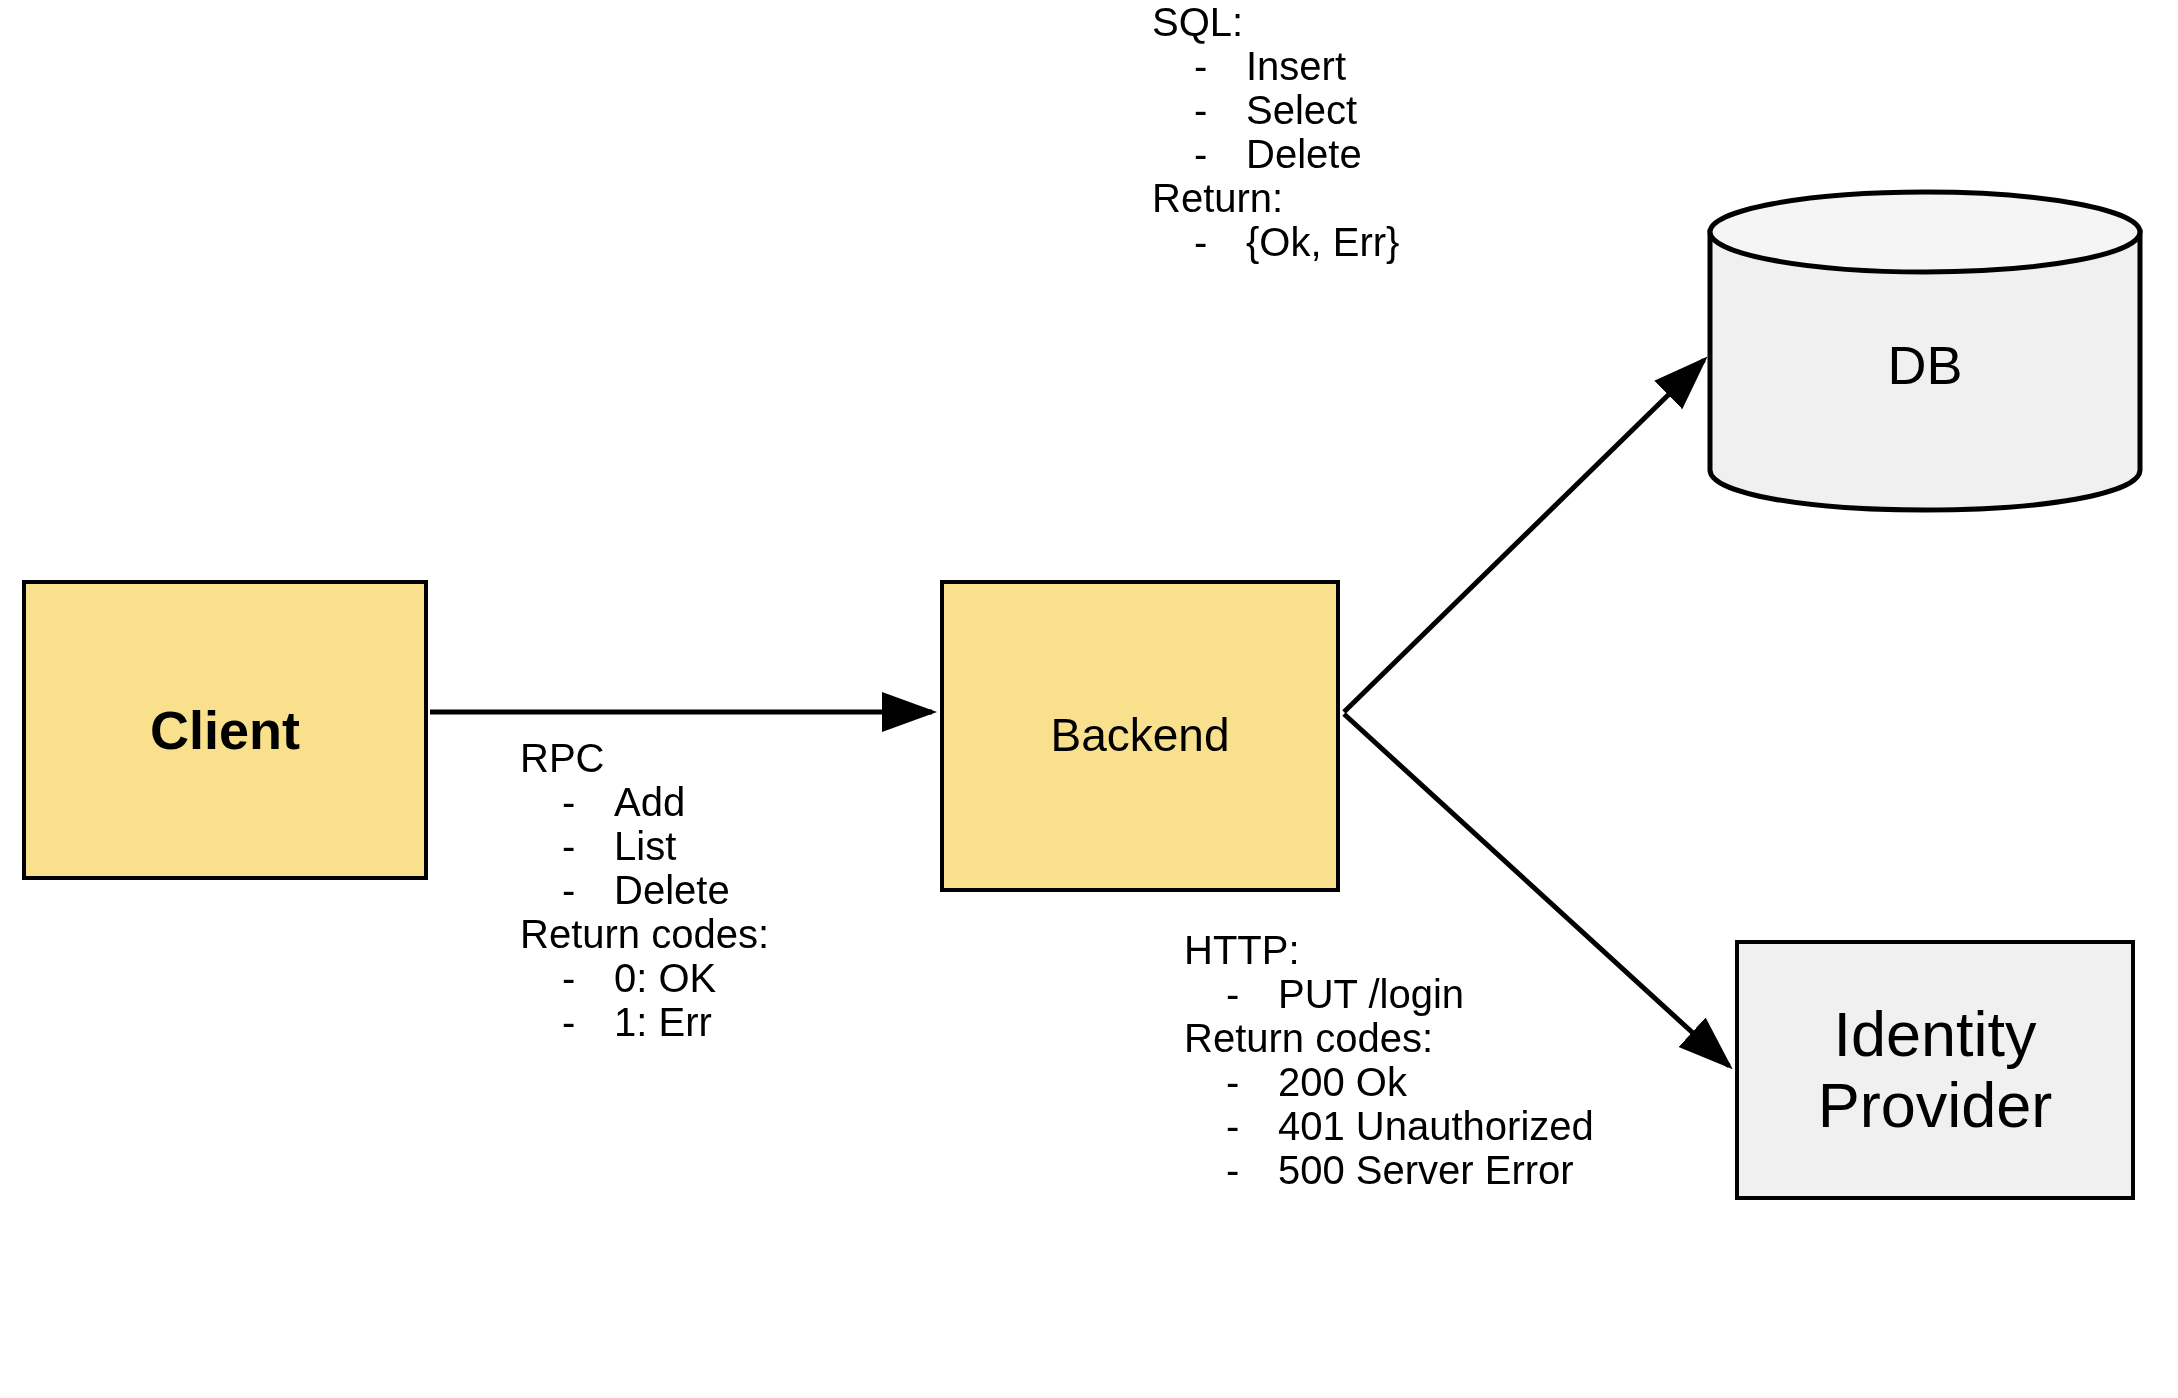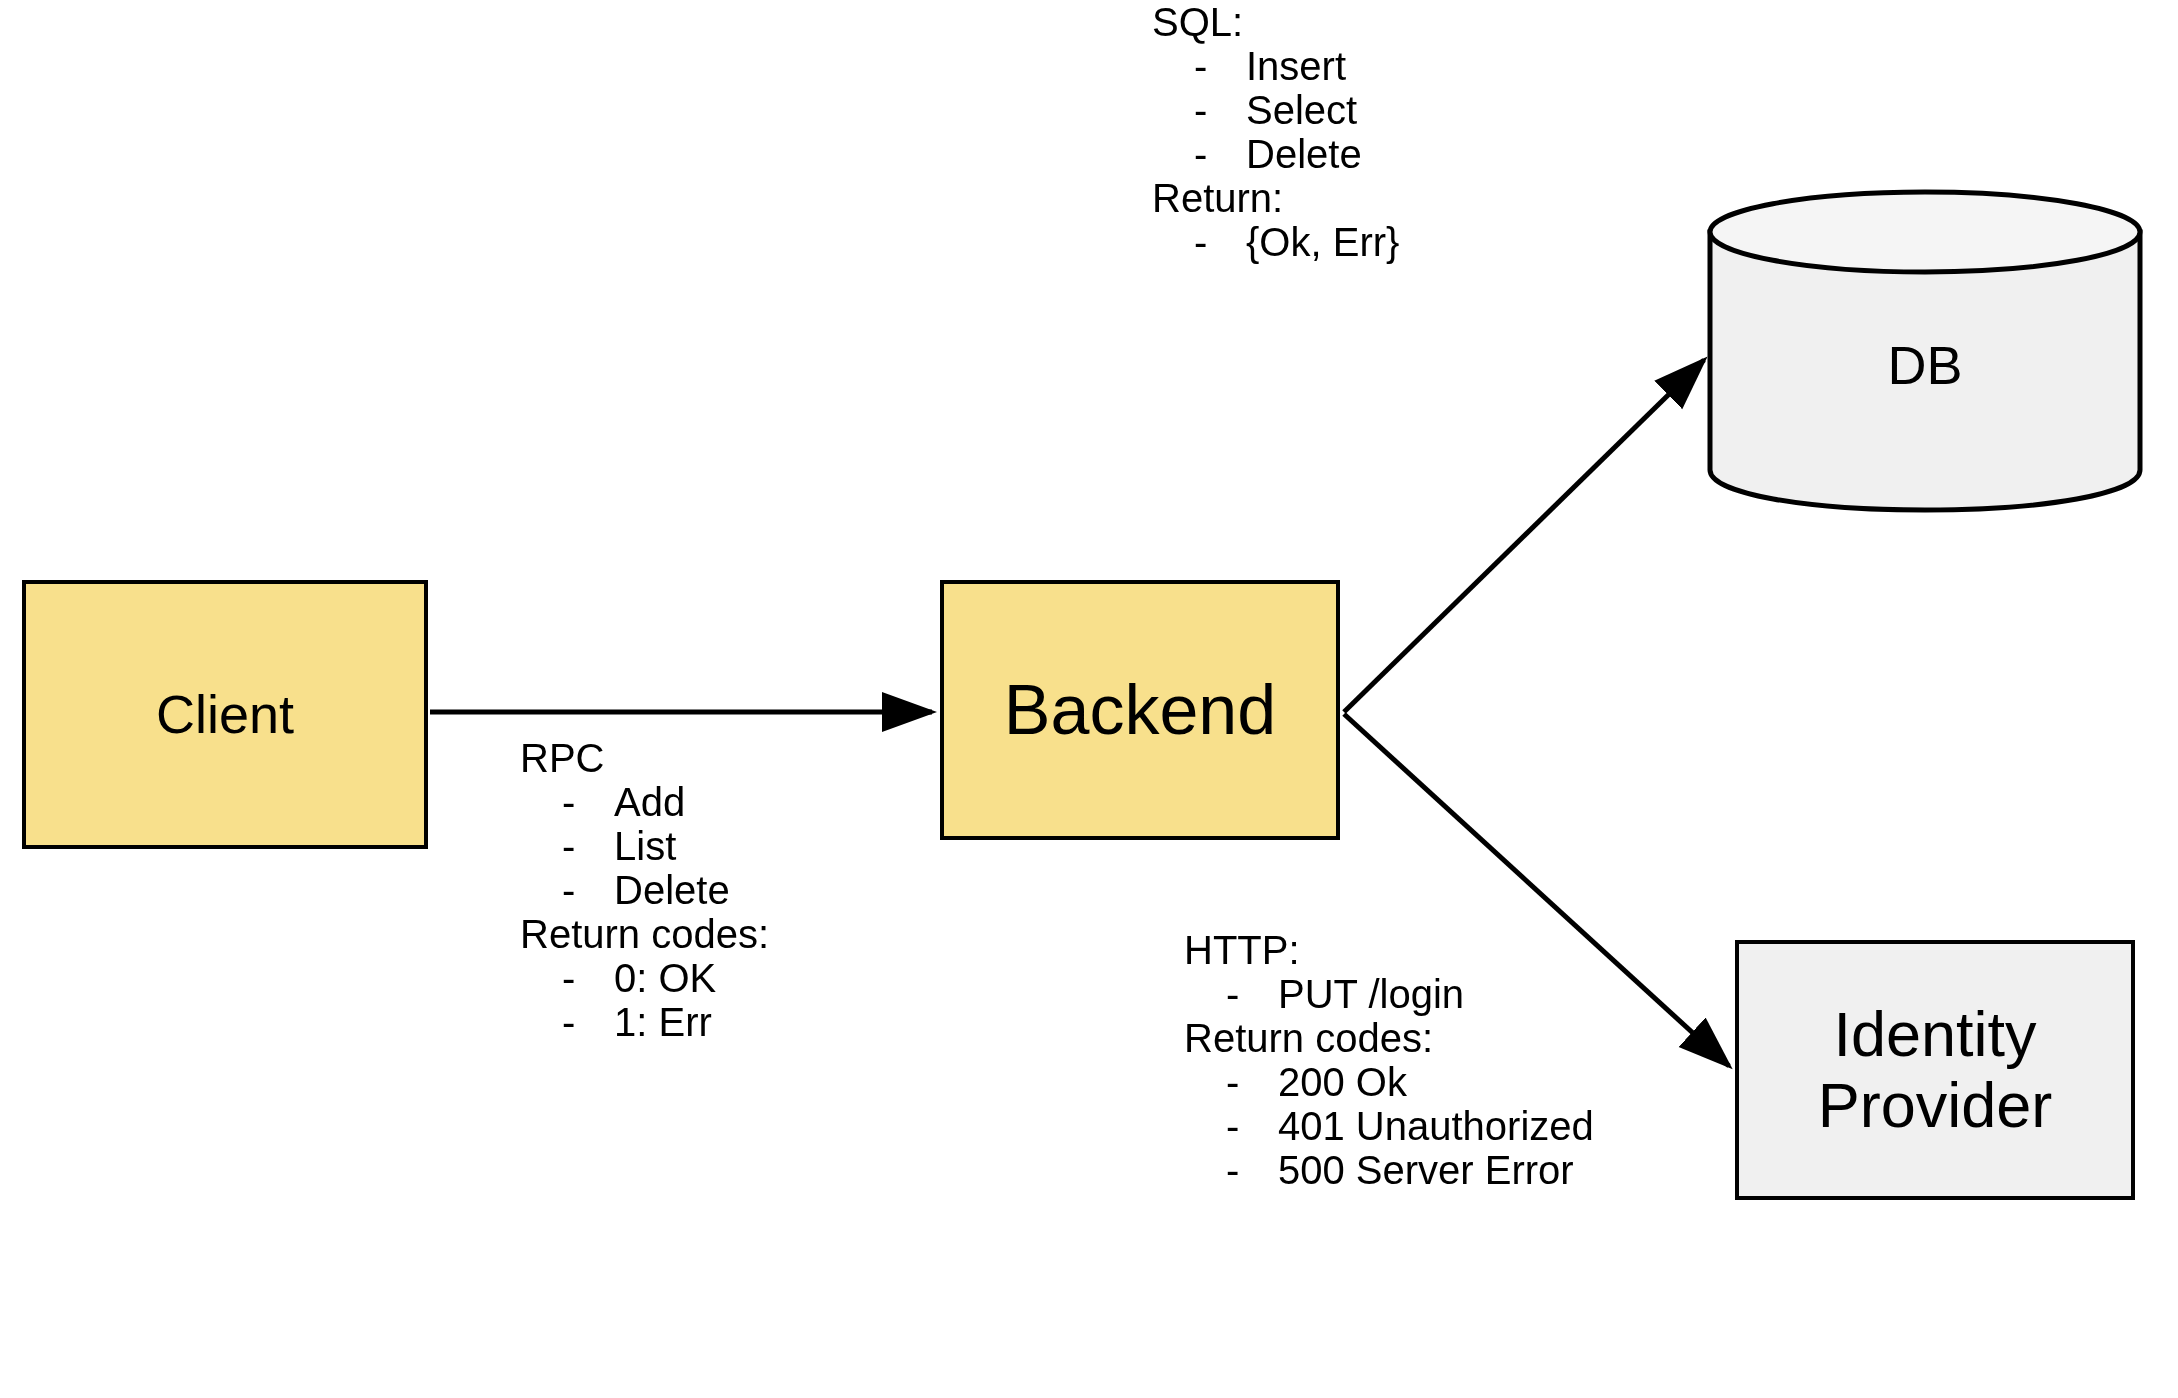--- a/index.html
+++ b/index.html
@@ -25,29 +25,30 @@
     align-items: center;
     justify-content: center;
     text-align: center;
     line-height: 1.12;
   }
   .node-rect {
     border: 4px solid #000000;
   }
   .node-client {
     left: 22px; top: 580px;
-    width: 406px; height: 269px;
+    width: 406px; height: 300px;
     background: #F8E08C;
     font-size: 54px;
+    font-weight: bold;
   }
   .node-backend {
     left: 940px; top: 580px;
-    width: 400px; height: 260px;
+    width: 400px; height: 312px;
     background: #F8E08C;
-    font-size: 70px;
+    font-size: 46px;
     text-align: center;
   }
   .node-idp {
     left: 1735px; top: 940px;
     width: 400px; height: 260px;
     background: #F0F0F0;
     font-size: 63px;
   }
   .node-idp .label-multi {
     white-space: pre-line;

